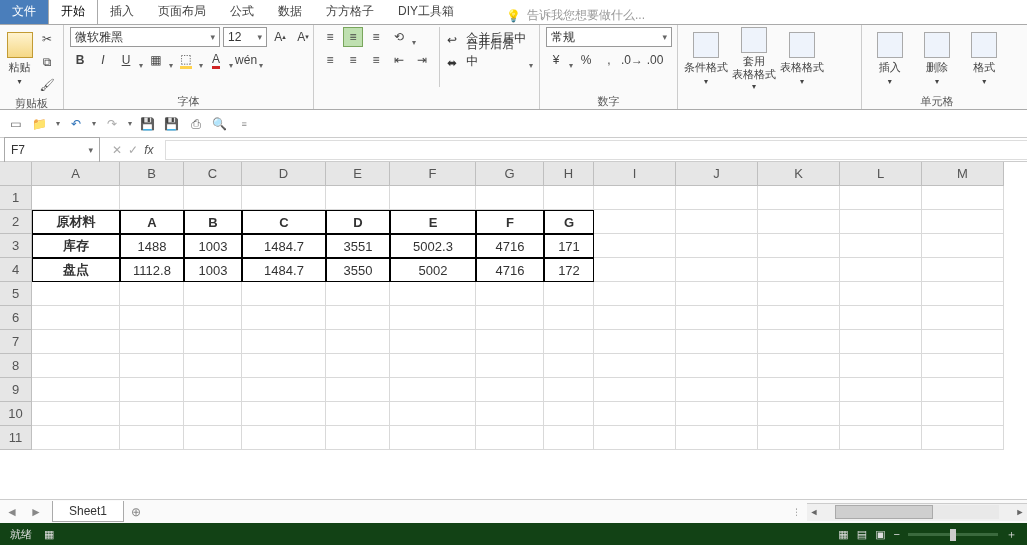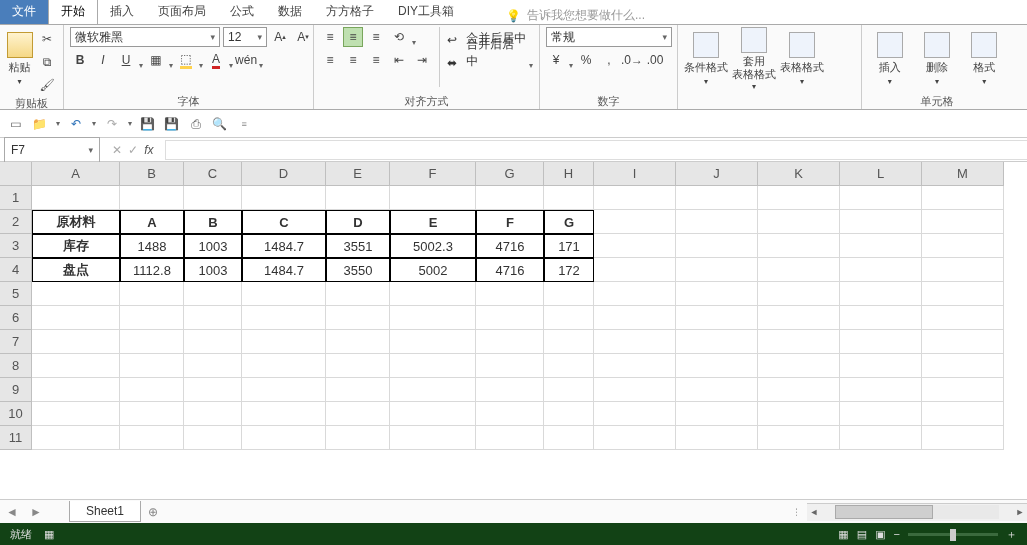--- a/index.html
+++ b/index.html
@@ -32,21 +32,21 @@
   .grid-wrap{flex:1;overflow:hidden;position:relative;display:flex;flex-direction:column}
   .grid{display:grid;grid-template-columns:32px 88px 64px 58px 84px 64px 86px 68px 50px repeat(5,82px);grid-auto-rows:24px;font-size:13px}
   .hdr{background:#e6e6e6;border-right:1px solid #bfbfbf;border-bottom:1px solid #bfbfbf;display:flex;align-items:center;justify-content:center;color:#555}
   .rh{background:#e6e6e6;border-right:1px solid #bfbfbf;border-bottom:1px solid #bfbfbf;display:flex;align-items:center;justify-content:center;color:#555}
   .corner{background:#e6e6e6;border-right:1px solid #bfbfbf;border-bottom:1px solid #bfbfbf}
   .cell{border-right:1px solid #d9d9d9;border-bottom:1px solid #d9d9d9;display:flex;align-items:center;justify-content:center;background:#fff}
   .b{font-weight:bold}
   .bord{border:1px solid #000!important}
   .sheet-tabs{display:flex;align-items:center;height:24px;border-top:1px solid #ccc;background:#fafafa;font-size:12px}
   .sheet-tabs .nav{width:24px;text-align:center;color:#888}
-  .sheet-tab{padding:3px 16px;border:1px solid #aaa;border-top:none;background:#fff;margin-left:21px}
+  .sheet-tab{padding:3px 16px;border:1px solid #aaa;border-top:none;background:#fff;margin-left:4px}
   .status{height:22px;background:#124215;color:#ddd;display:flex;align-items:center;padding:0 10px;font-size:11px;gap:12px}
   .status .right{margin-left:auto;display:flex;gap:8px;align-items:center}
   .zoom-track{width:90px;height:3px;background:#3a6a3d;position:relative}
   .zoom-thumb{width:6px;height:12px;background:#ccc;position:absolute;top:-4px;left:42px}
   .scrollbar-h{height:18px;background:#f0f0f0;border-top:1px solid #ccc;display:flex;align-items:center}
   .sb-track{flex:1;height:14px;background:#e9e9e9;margin:0 14px;position:relative}
   .sb-thumb{position:absolute;left:0;width:60%;height:14px;background:#cfcfcf;border:1px solid #aaa}
   .sb-btn{width:14px;height:14px;font-size:9px;color:#666;display:flex;align-items:center;justify-content:center}
 </style>
 </head>
@@ -148,21 +148,20 @@
           <div class="tool">⇤</div>
           <div class="tool">⇥</div>
         </div>
       </div>
       <div class="sep"></div>
       <div class="stackv">
         <div class="row"><span>↩</span>&nbsp;<span>合并后居中</span></div>
         <div class="row"><span>⬌</span>&nbsp;<span>合并后居中</span>&nbsp;<span style="font-size:8px;color:#666">▾</span></div>
       </div>
     </div>
-    <div class="group-label">对齐方式</div>
   </div>
 
   <div class="group" style="width:138px">
     <div class="group-body stackv" style="width:100%">
       <div class="row">
           <div class="combo" style="width:126px">
             <span>常规</span>
             <span class="dd">▾</span>
           </div>
         </div>

